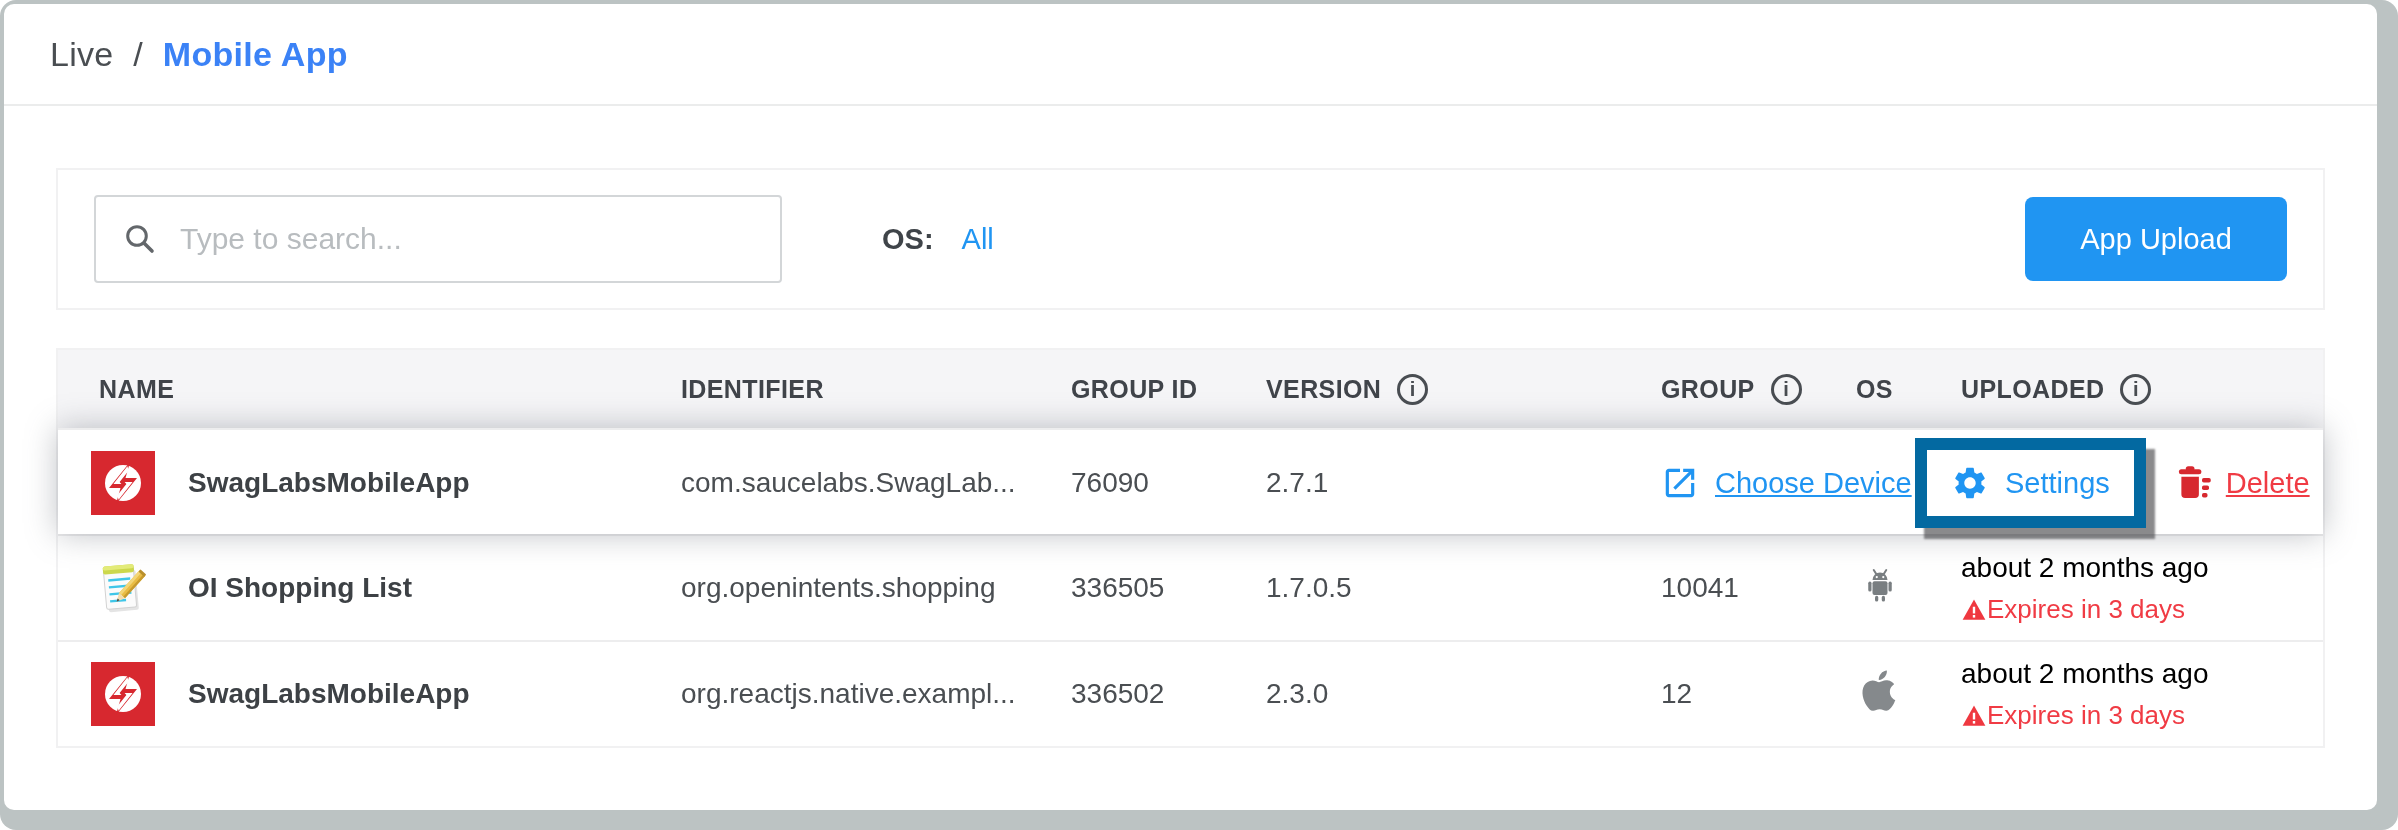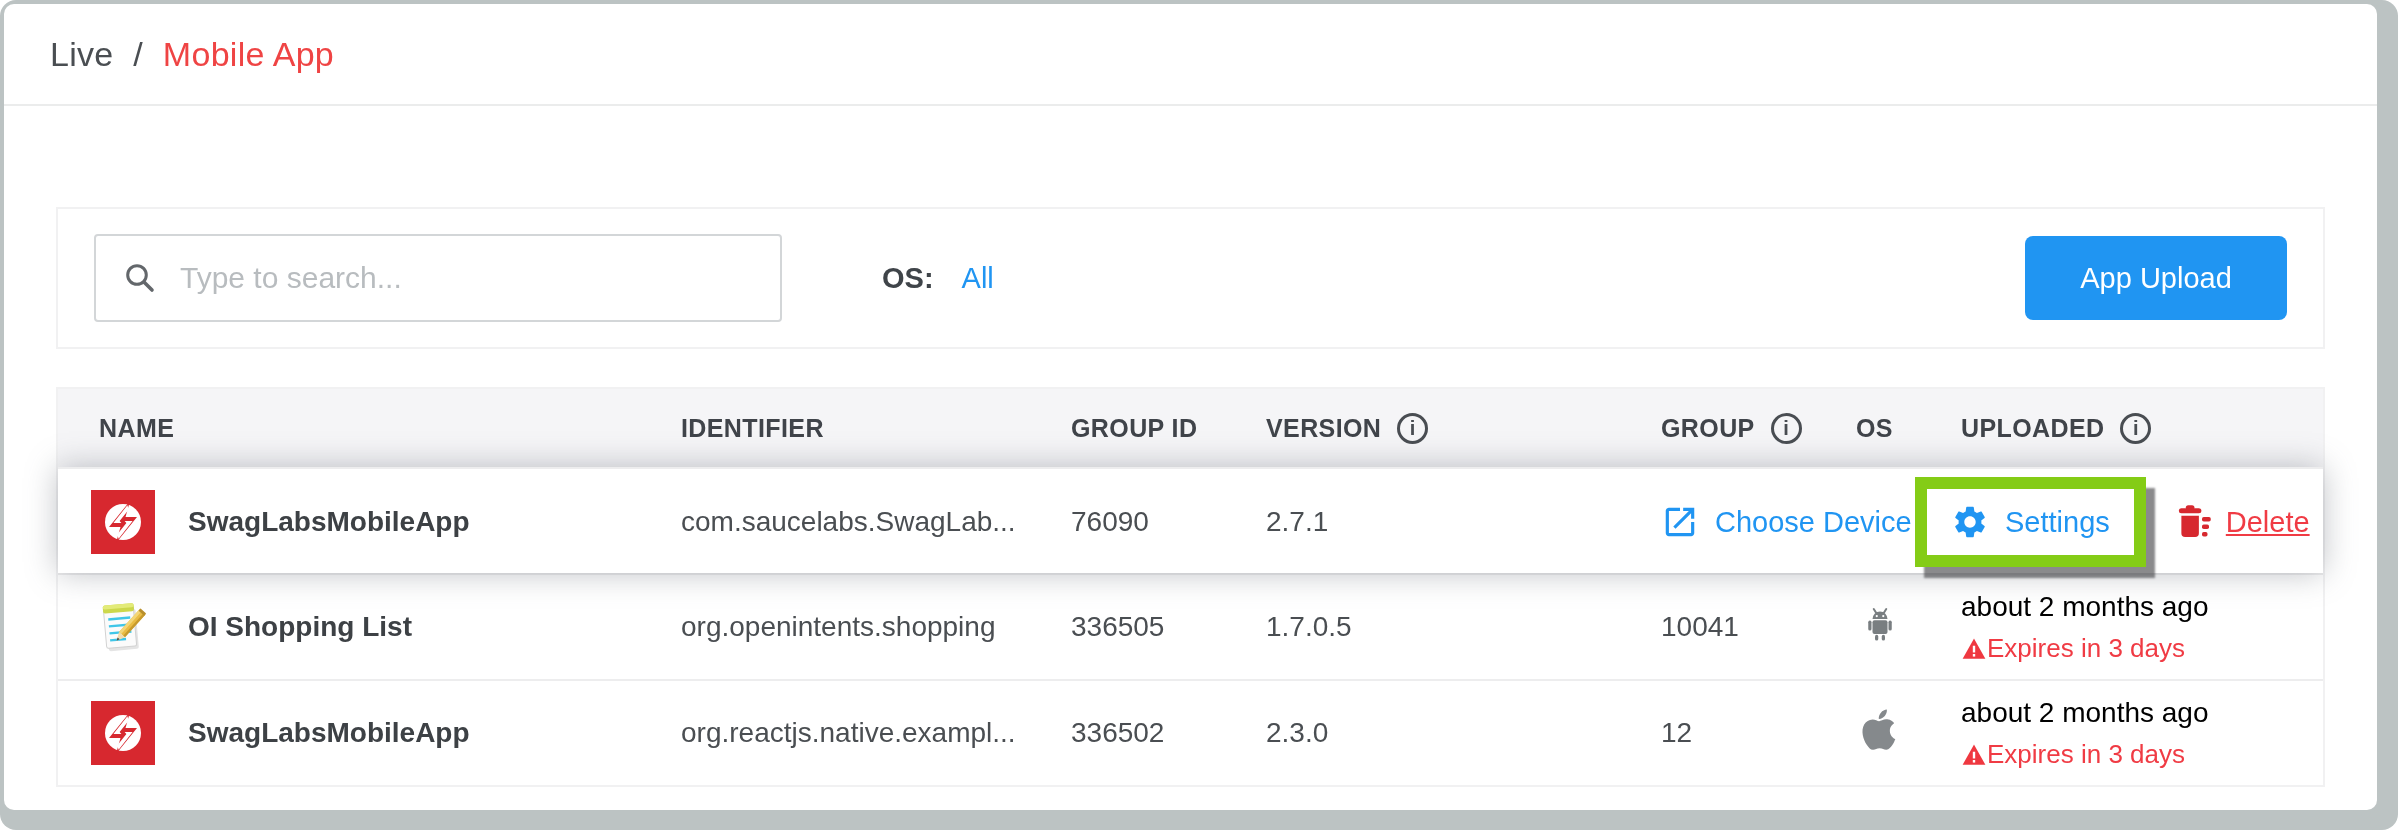--- a/index.html
+++ b/index.html
@@ -16,24 +16,24 @@
     position:absolute; left:4px; top:4px; right:21px; bottom:20px;
     background:#ffffff; border-radius:10px; overflow:visible;
   }
   
   .page-header {
     height:102px; display:flex; align-items:center;
     padding:0 46px; border-bottom:2px solid #ebecec;
   }
   .breadcrumb { font-size:34px; color:#4a4e52; letter-spacing:.3px; }
   .breadcrumb .sep { margin:0 10px; color:#4a4e52; }
-  .breadcrumb .current { font-weight:normal; color:#ef4444;text-align:center; }
+  .breadcrumb .current { font-weight:bold; color:#3b82f6;text-align:center; }
 
   
-  .content { padding:62px 52px 0 52px;margin-top:39px; }
+  .content { padding:62px 52px 0 52px; }
 
   .toolbar-card {
     border:2px solid #f1f1f2; background:#fff;
     height:142px; display:flex; align-items:center; padding:0 36px;
   }
   .search-box {
     width:688px; height:88px; border:2px solid #d3d6d8; border-radius:4px;
     display:flex; align-items:center; gap:22px; padding:0 26px; background:#fff;
   }
   .search-placeholder { font-size:30px; color:#b8bcbf; }
@@ -69,24 +69,24 @@
     font-size:28px; color:#4a4e52;
   }
   .trow.elevated { position:relative; z-index:2; box-shadow:0 0 30px rgba(95,100,110,.4); }
   .cell-app { display:flex; align-items:center; gap:33px; padding-left:33px; }
   .app-name { font-weight:bold; color:#3d4145; font-size:28px; }
   .app-icon { width:64px; height:64px; flex:0 0 64px; }
 
   .actions-cell { grid-column:5 / 8; display:flex; align-items:center; height:106px; }
   .link-blue { display:flex; align-items:center; gap:16px; color:#2095f2; font-size:29px; cursor:pointer; }
   .link-red  { display:flex; align-items:center; gap:14px; color:#f03b44; font-size:29px; cursor:pointer;text-decoration:underline; }
-  .choose-device { width:272px; }
+  .choose-device { width:272px;text-decoration:underline; }
   .annotation-box {
     margin-left:-18px; background:#fff;
-    border:12px solid #84cc16; padding:14px 24px;
+    border:12px solid #0369a1; padding:14px 24px;
     display:flex; align-items:center;
     box-shadow:9px 11px 2px rgba(75,75,78,.65);
     position:relative; z-index:3;
   }
   .delete-action { margin-left:26px; }
 
   .os-cell { padding-left:4px; }
   .uploaded-cell { line-height:1.25; }
   .uploaded-date { font-size:28px; color:#000000; }
   .expires { display:flex; align-items:center; margin-top:8px; }

